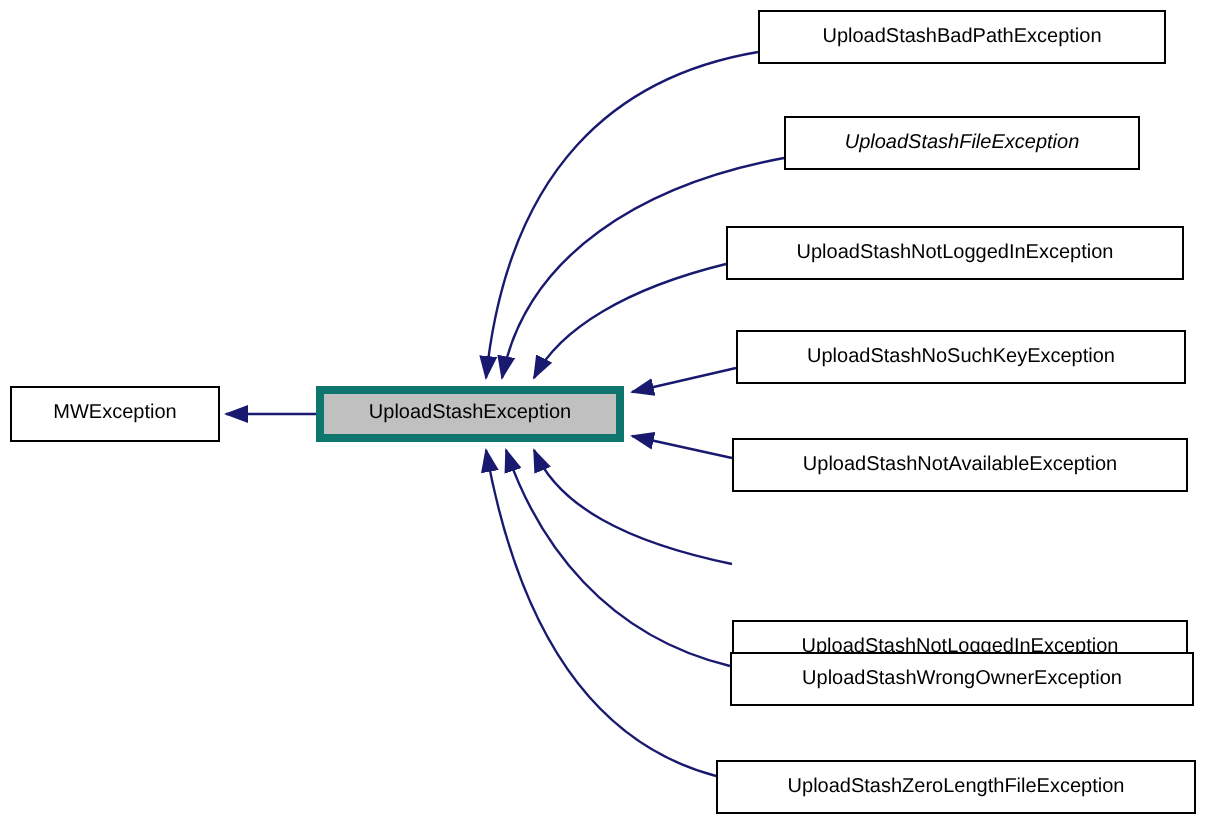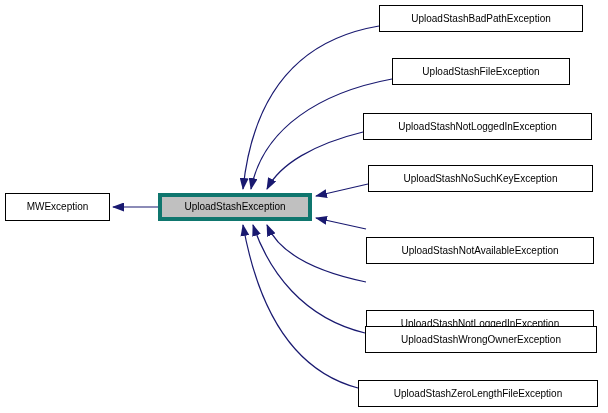--- a/index.html
+++ b/index.html
@@ -40,24 +40,24 @@
   }
   .node.current {
     background: #c0c0c0;
     border: 4px solid #0f766e;
     cursor: default;
   }
   
   #n-mw   { left: 5px;   top: 193px; width: 105px; height: 28px; }
   #n-cur  { left: 158px; top: 193px; width: 154px; height: 28px; }
   #n-d0   { left: 379px; top: 5px;   width: 204px; height: 27px; }
-  #n-d1   { left: 392px; top: 58px;  width: 178px; height: 27px; }
+  #n-d1   { left: 392px; top: 58px;  width: 178px; height: 27px; font-style: italic; }
   #n-d2   { left: 363px; top: 113px; width: 229px; height: 27px; }
   #n-d3   { left: 368px; top: 165px; width: 225px; height: 27px; }
-  #n-d4   { left: 366px; top: 219px; width: 228px; height: 27px; margin-top: 18px; }
+  #n-d4   { left: 366px; top: 219px; width: 228px; height: 27px; }
   #n-d5   { left: 366px; top: 273px; width: 228px; height: 27px; margin-top: 37px; }
   #n-d6   { left: 365px; top: 326px; width: 232px; height: 27px; }
   #n-d7   { left: 358px; top: 380px; width: 240px; height: 27px; }
 </style>
 </head>
 <body>
 
 <div class="diagram">
 
   <svg class="edges" width="608" height="413" viewBox="0 0 608 413" xmlns="http://www.w3.org/2000/svg">

